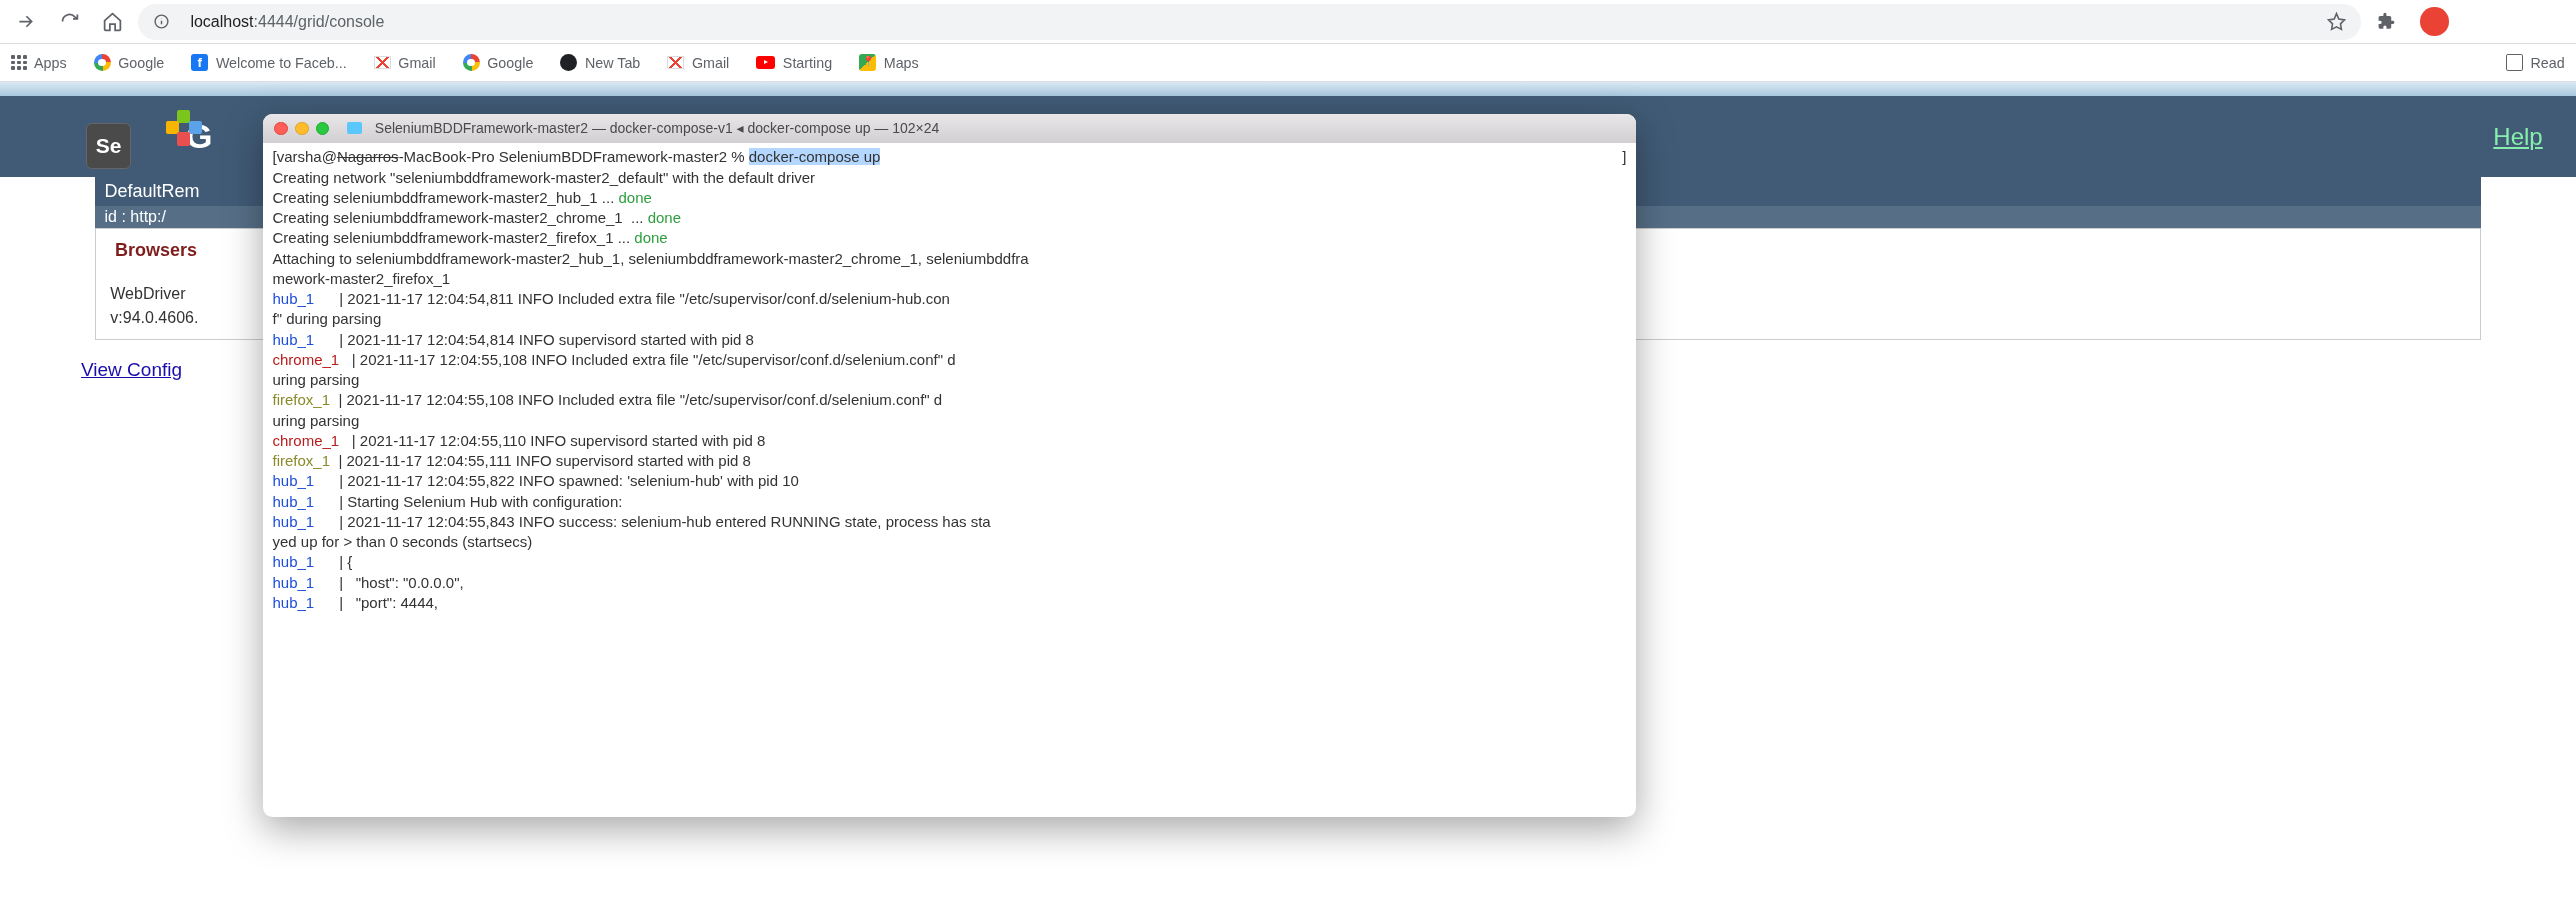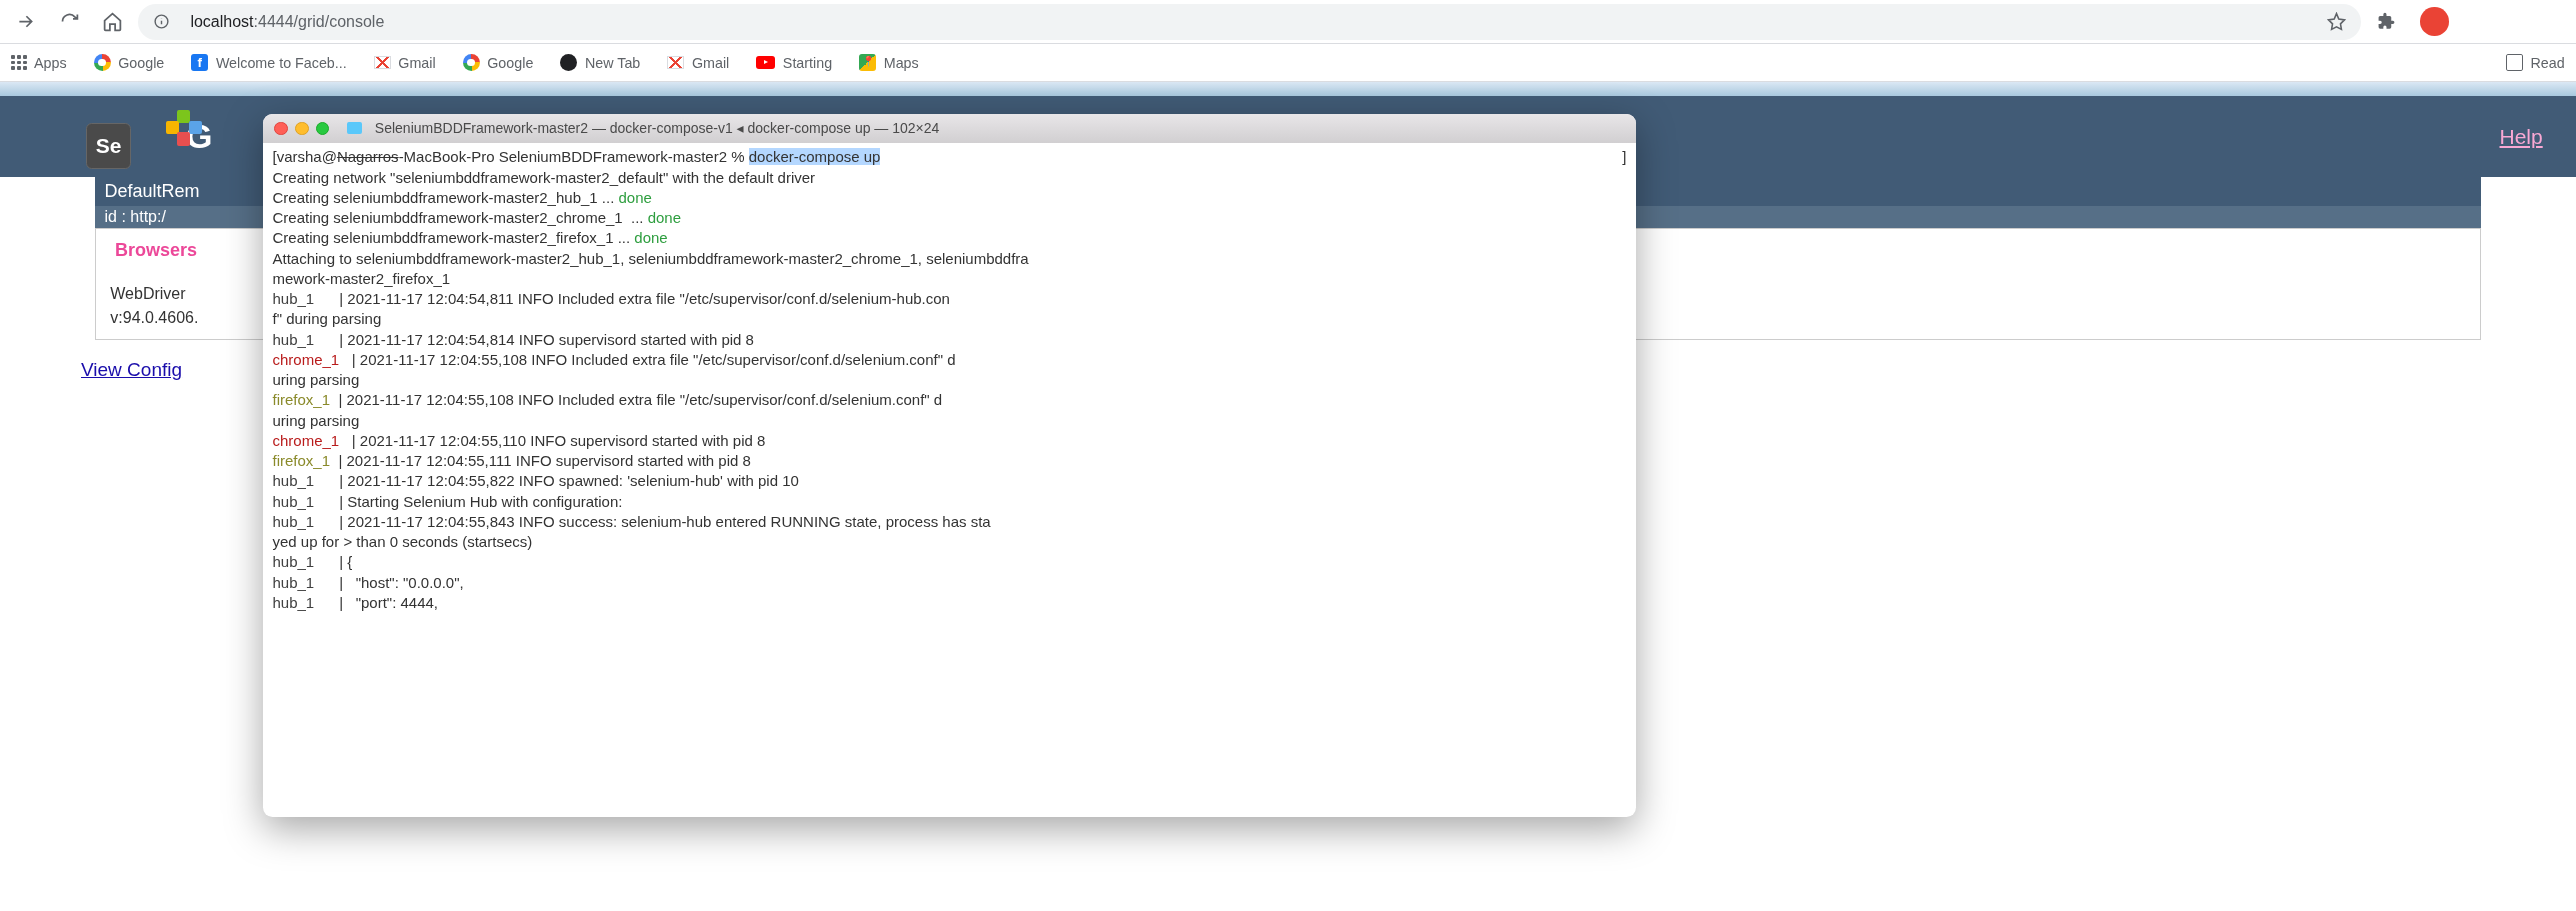--- a/index.html
+++ b/index.html
@@ -36,43 +36,43 @@
 
 
 .page-bg { background: linear-gradient(#dbe8f4, #a8c8de); height: 14.3px; }
 .page { background: #fff; position: relative; }
 .grid-header { background: #415b76; height: 81px; display: flex; align-items: center; padding: 0 19px 0 86px; position: relative; }
 .se-logo { position: absolute; left: 86px; top: 7.6px; width: 74px; height: 65px; }
 .se-logo-bg { width: 45px; height: 46px; background: #4a4a4a; border-radius: 5.7px; border: 1.9px solid #666; display:flex; align-items:center; justify-content:center; color:#fff; font-size:21px; font-weight:bold; position:absolute; bottom:0; left:0; }
 .se-cubes { position: absolute; top: 0; right: 0; }
 .se-cube { width: 13.3px; height: 13.3px; position: absolute; border-radius: 1.9px; }
 .grid-title { color: #fff; font-size: 34px; font-weight: 600; margin-left: 100px; }
-.help-link { margin-left: auto; color: #f9a8d4; font-size: 21px; text-decoration: underline; cursor: pointer; margin-right: 14.3px; }
+.help-link { margin-left: auto; color: #86efac; font-size: 24px; text-decoration: underline; cursor: pointer; margin-right: 14.3px; }
 
 .node-section { padding: 0 95px; }
 .node-header { background: #415b76; color: #fff; padding: 3.8px 9.5px; font-size: 18px; }
 .node-sub { background: #566f87; color: #fff; padding: 1.9px 9.5px; font-size: 16px; }
 .node-body { border: 1px solid #ccc; background: #fff; padding: 0; }
 .node-tabs { display: flex; }
 .tab { padding: 11.4px 19px; font-size: 18px; font-weight: 600; cursor: pointer; }
-.tab-active { background: #fff; color: #ec4899; }
+.tab-active { background: #fff; color: #7f1d1d; }
 .node-content { padding: 9.5px 14.3px; font-size: 16px; color: #333; line-height: 1.5; }
 .view-config { color: #1a0dab; text-decoration: underline; font-size: 19px; margin: 19px 0 0 81px; display: inline-block; cursor: pointer; }
 
 
 .terminal-window { position: absolute; left: 263px; top: 114px; width: 1373px; height: 703px; background: #fff; border-radius: 9.5px; box-shadow: 0 11.4px 38px rgba(0,0,0,0.35); overflow: hidden; z-index: 100; }
 .term-titlebar { height: 28.5px; background: linear-gradient(#e8e6e8, #d1cfd1); display: flex; align-items: center; padding: 0 11.4px; gap: 7.6px; font-size: 14px; color: #4a4a4a; }
 .traffic { width: 13.3px; height: 13.3px; border-radius: 50%; }
 .traffic.red { background: #ff5f57; border: 0.5px solid #e0443e; }
 .traffic.yellow { background: #ffbd2e; border: 0.5px solid #dea123; }
 .traffic.green { background: #28c940; border: 0.5px solid #1aab29; }
 .term-folder-icon { width: 15px; height: 12.4px; background: #5ac8fa; border-radius: 1.9px; margin-left: 9.5px; }
 .term-title { margin-left: 5.7px; font-weight: 500; }
 .term-body { font-family: "Menlo", "Monaco", "Consolas", monospace; font-size: 15px; line-height: 1.35; padding: 4.8px 9.5px; color: #333; white-space: pre; overflow: hidden; }
-.c-green { color: #404040; }
+.c-green { color: #1d4ed8; }
 .c-darkgreen { color: #2e9e3f; }
 .c-cyan { color: #b91c1c; }
 .c-olive { color: #8a8a2a; }
 .hl { background: #b4d7ff; }
 .strike { text-decoration: line-through; }
 </style>
 </head>
 <body>
 
 <div class="browser-toolbar">

